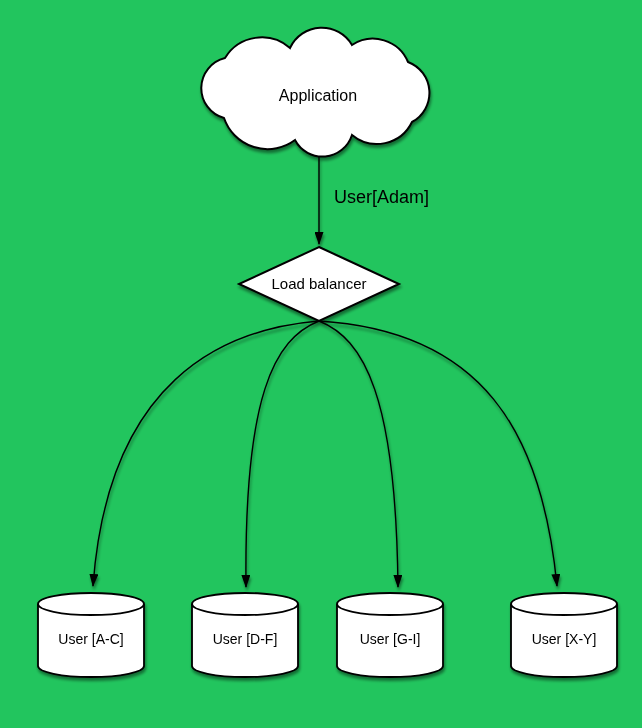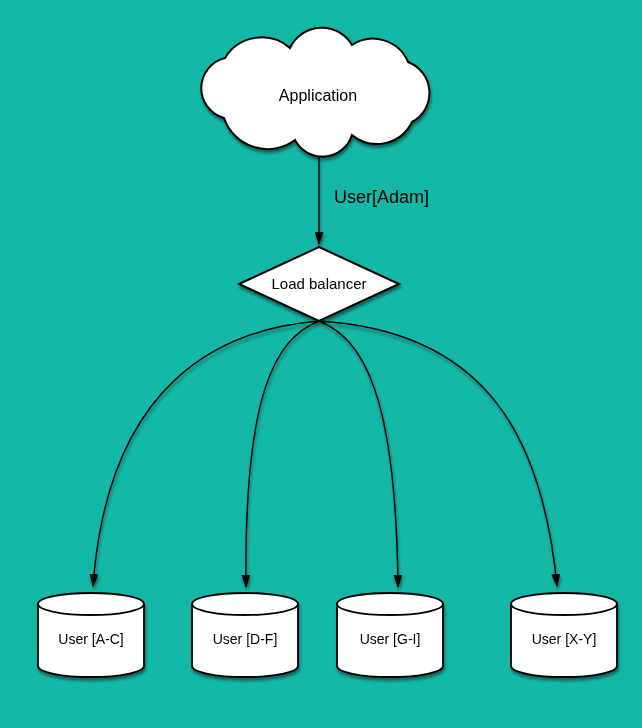--- a/index.html
+++ b/index.html
@@ -8,21 +8,21 @@
     background: #ffffff;
     width: 642px;
     height: 728px;
     overflow: hidden;
     font-family: "Liberation Sans", sans-serif;
   }
   .canvas {
     position: relative;
     width: 642px;
     height: 728px;
-    background: #14b8a6;
+    background: #22c55e;
   }
   svg { display: block; }
   text {
     fill: #000000;
     font-family: "Liberation Sans", sans-serif;
   }
   .node-label-app   { font-size: 16px; }
   .edge-label       { font-size: 18px; }
   .node-label-lb    { font-size: 15px; }
   .node-label-shard { font-size: 14px; }

